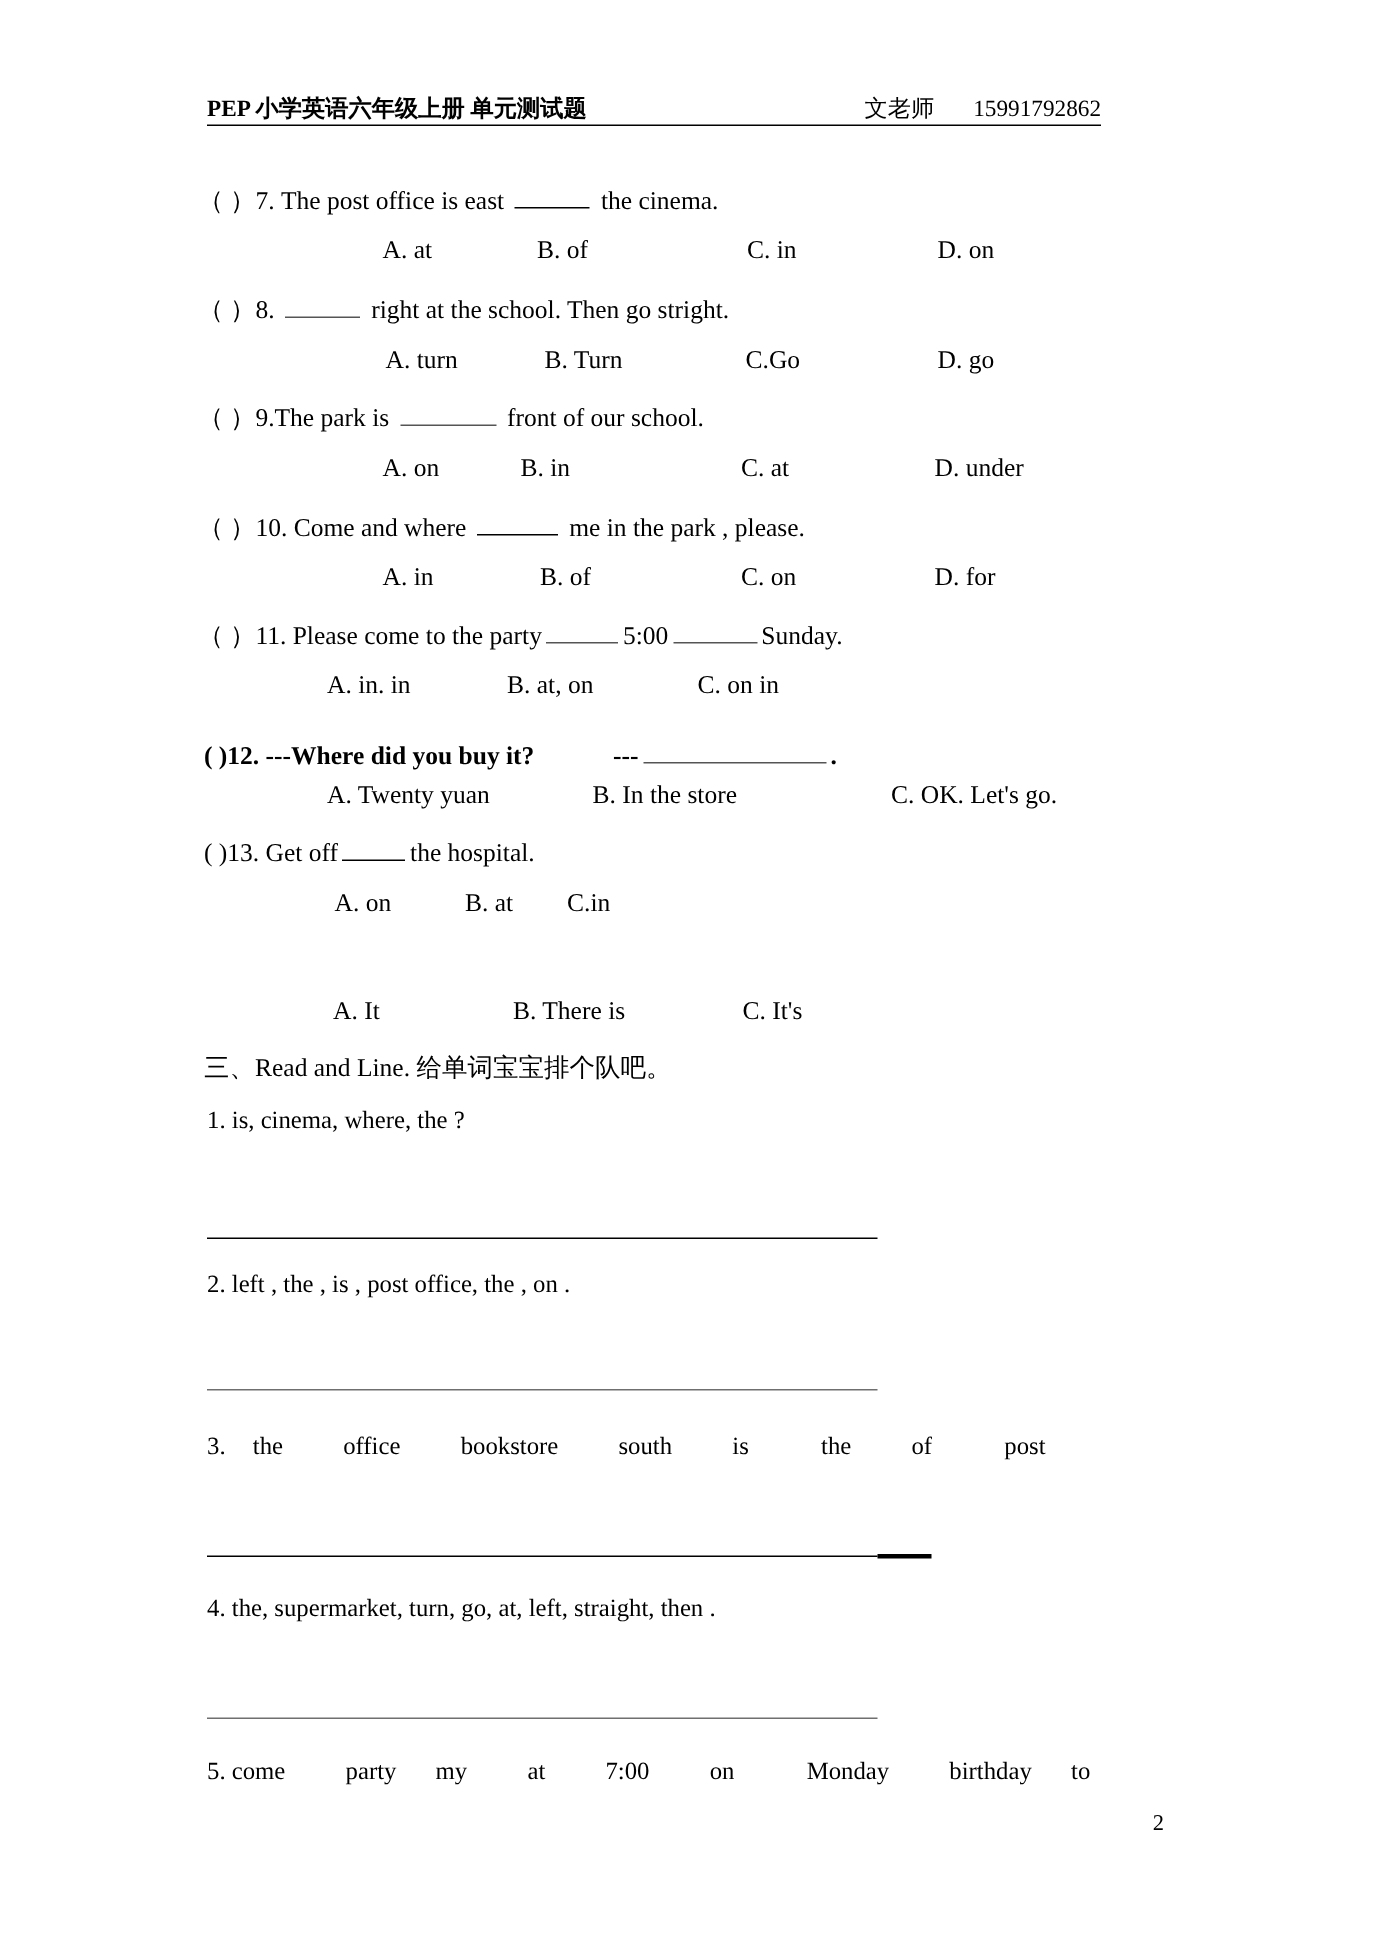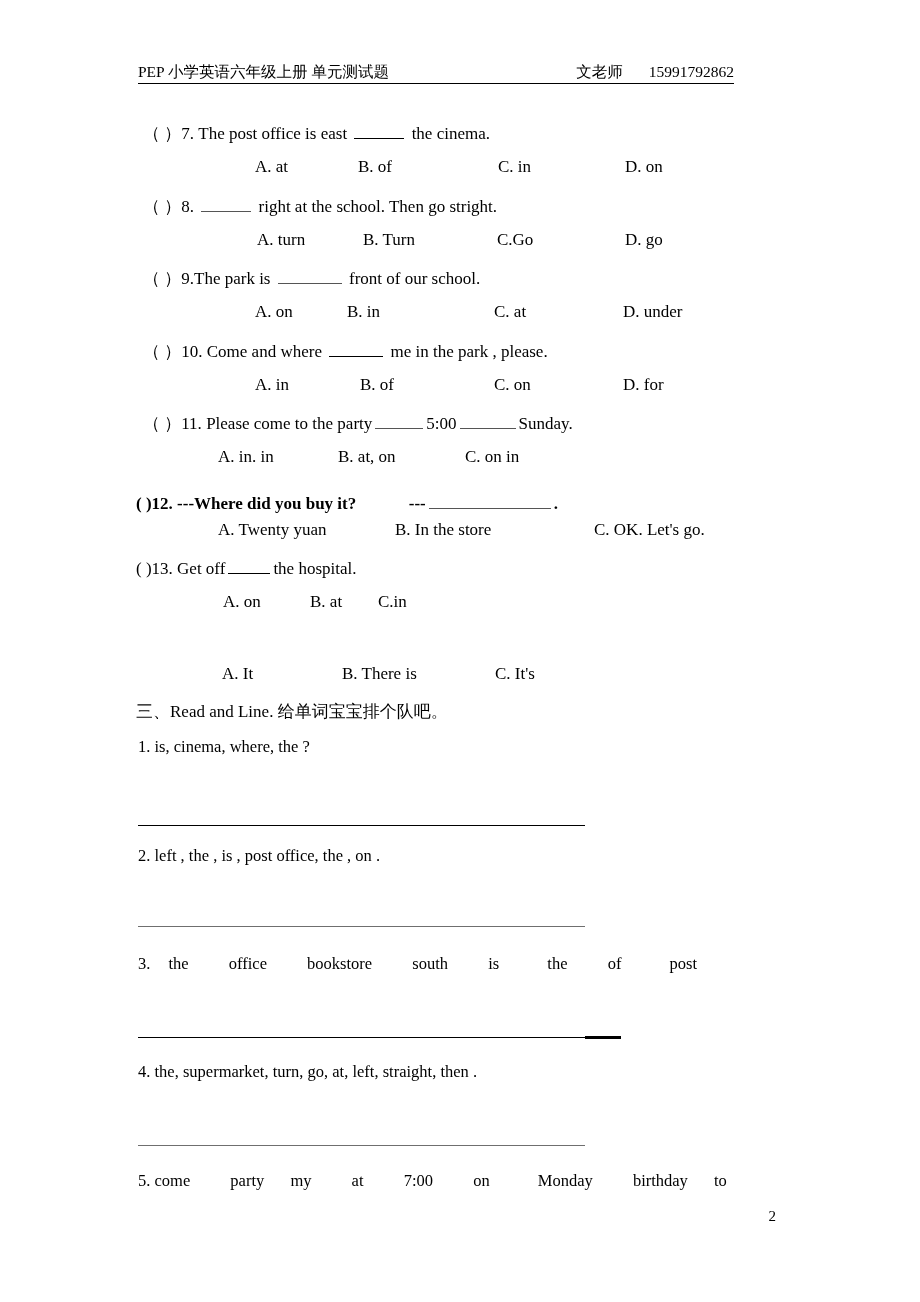--- a/index.html
+++ b/index.html
@@ -32,39 +32,40 @@
     display: flex;
     align-items: baseline;
     font-size: 15.5px;
     border-bottom: 1.2px solid #000;
     padding-bottom: 1px;
     height: 20px;
     box-sizing: content-box;
   }
   .header-left {
     white-space: nowrap;
+    font-weight: bold;
   }
   .header-spacer { flex: 1 1 auto; }
   .header-teacher {
     white-space: nowrap;
     margin-right: 26px;
   }
   .header-phone {
     white-space: nowrap;
   }
 
   
   .q-line {
     position: absolute;
     white-space: nowrap;
     font-size: 17px;
     line-height: 1;
   }
   .q-stem {
-    left: 143px;
+    left: 132px;
   }
   .q-stem.narrow {
     left: 136px;
   }
   .paren-full {
     letter-spacing: 0;
   }
   .paren-half {
     letter-spacing: 0;
   }

